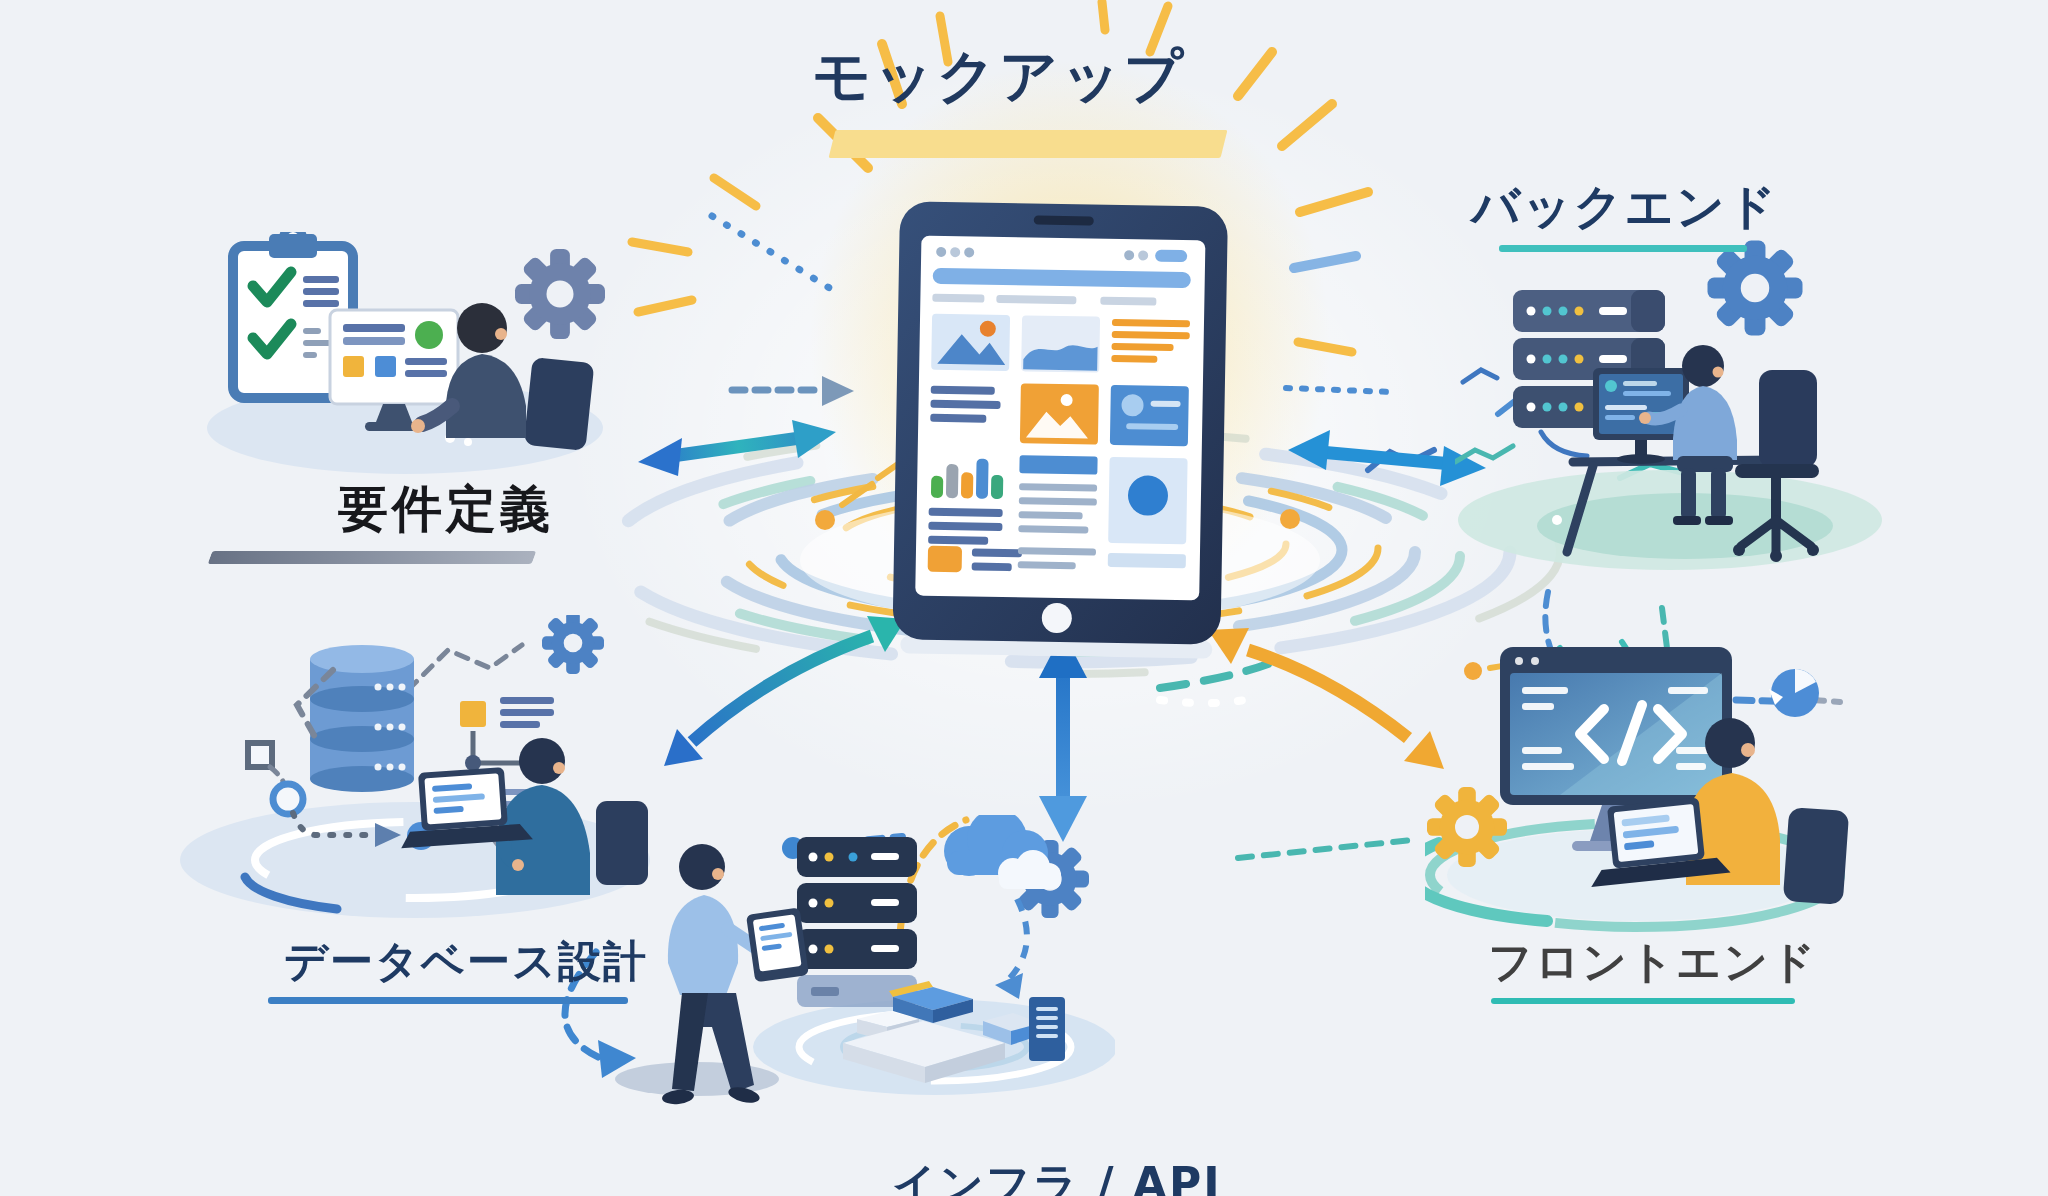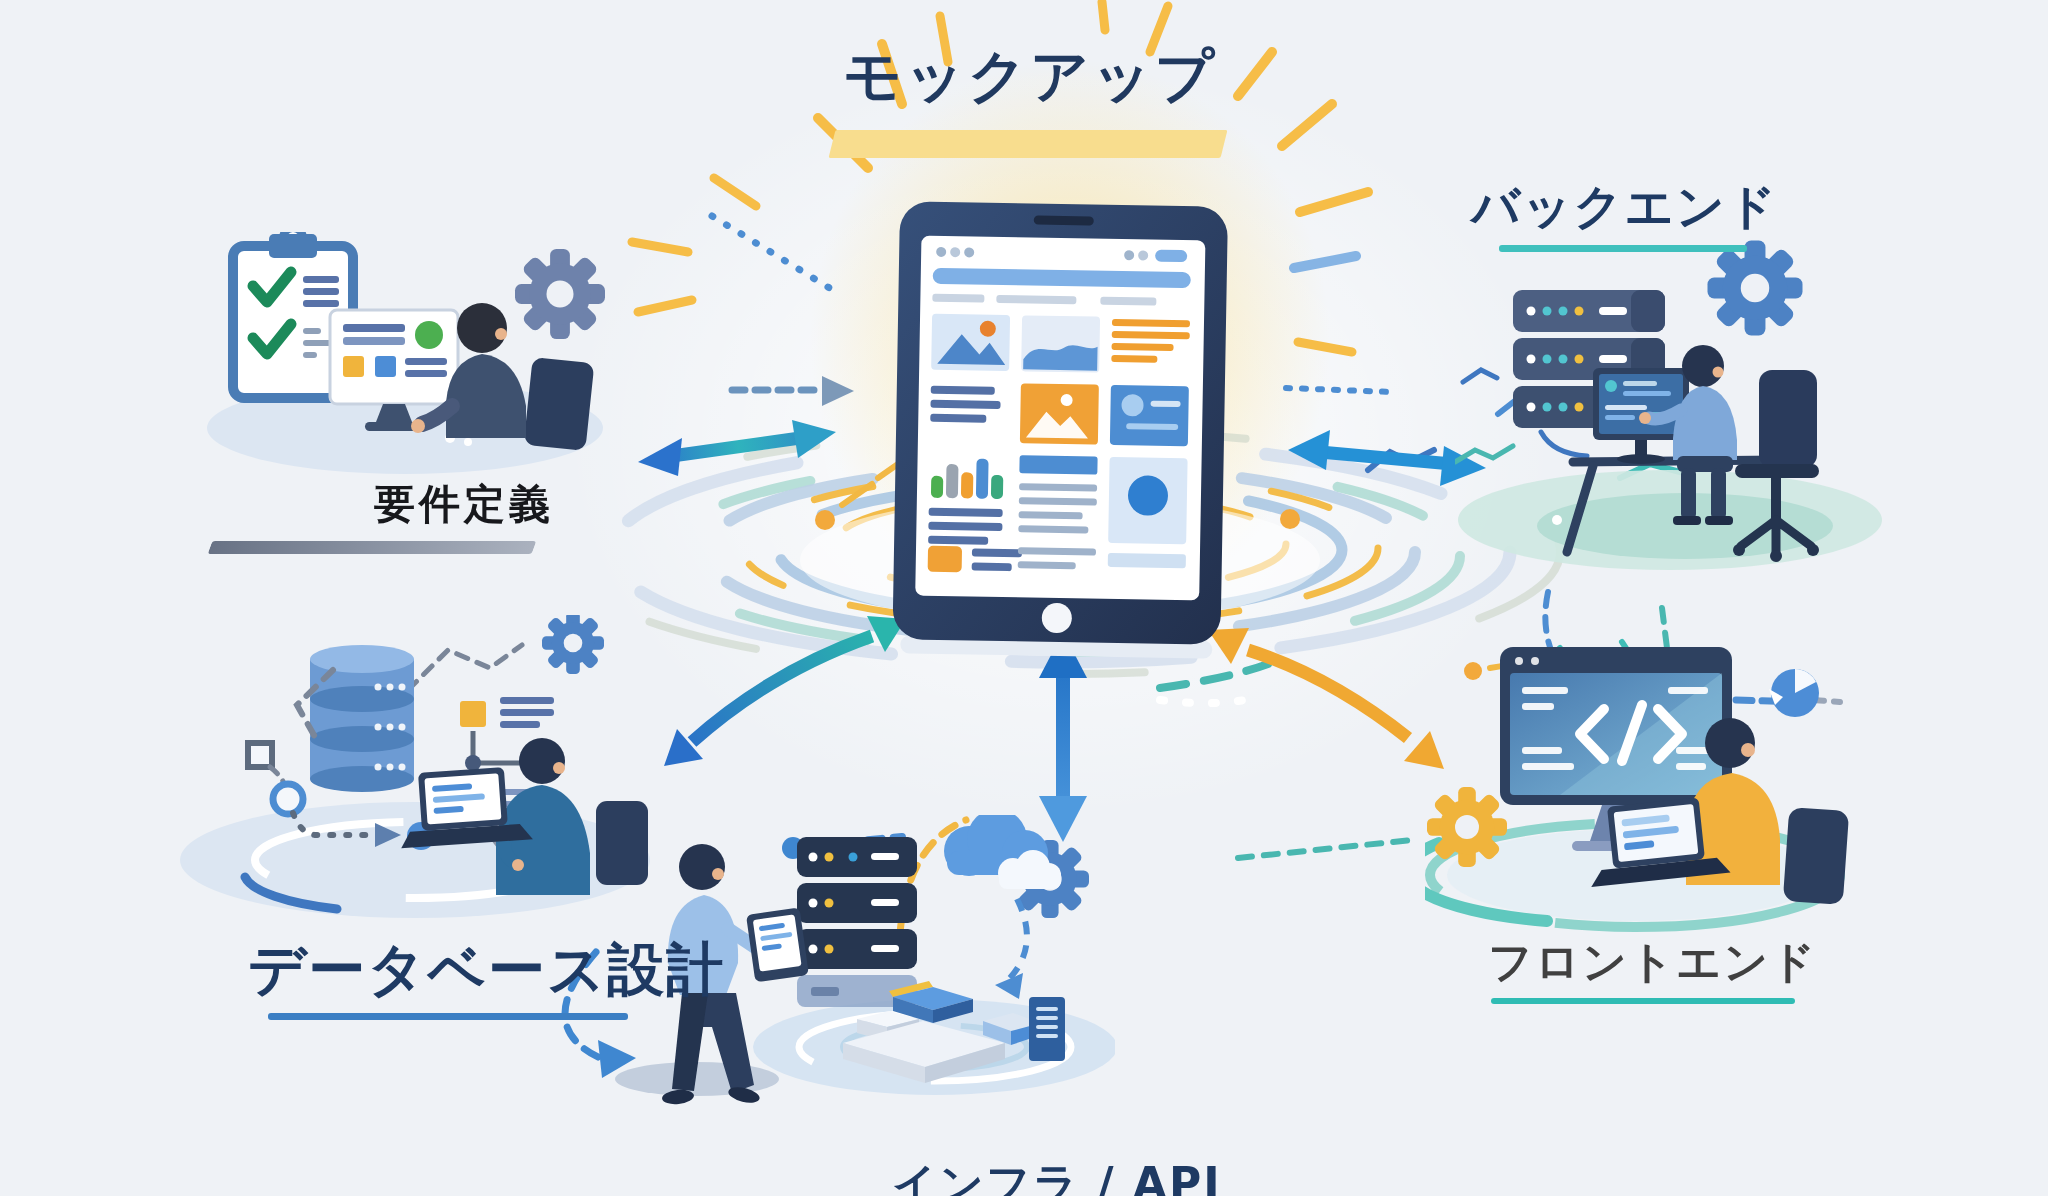--- a/index.html
+++ b/index.html
@@ -13,36 +13,36 @@
   #bg-svg{z-index:1;}
   .glow{position:absolute;border-radius:50%;z-index:0;}
   #glow-center-white{left:560px;top:60px;width:1000px;height:760px;
     background:radial-gradient(closest-side,rgba(255,255,255,.95),rgba(255,255,255,0));}
   #glow-center-yellow{left:810px;top:60px;width:520px;height:560px;
     background:radial-gradient(closest-side,rgba(250,222,138,.75),rgba(250,222,138,0));}
   .label{position:absolute;z-index:4;text-align:right;}
   .label-text{font-weight:800;white-space:nowrap;letter-spacing:2px;line-height:1.1;}
   .underline{border-radius:3px;}
   
-  #title-wrap{position:absolute;left:812px;top:38px;width:436px;height:120px;z-index:4;text-align:center;}
+  #title-wrap{position:absolute;left:812px;top:38px;width:436px;height:120px;z-index:4;text-align:left;}
   #title-highlight{position:absolute;left:20px;top:92px;width:392px;height:28px;transform:skewX(-14deg);border-radius:2px;}
   #title-text{position:relative;font-size:58px;font-weight:800;letter-spacing:3px;white-space:nowrap;}
   
   #lbl-req{left:210px;top:482px;width:344px;}
-  #lbl-req .label-text{font-size:41px;letter-spacing:4px;}
+  #lbl-req .label-text{font-size:50px;letter-spacing:4px;}
   #lbl-req .underline{margin-top:14px;height:13px;width:324px;
     background-image:linear-gradient(90deg,rgba(40,50,70,.35),rgba(255,255,255,.28));
     transform:skewX(-20deg);}
   
   #lbl-be{left:1468px;top:180px;width:310px;}
   #lbl-be .label-text{font-size:48px;}
   #lbl-be .underline{margin:12px auto 0;height:7px;width:248px;}
   
   #lbl-db{left:248px;top:938px;width:400px;}
-  #lbl-db .label-text{font-size:57px;}
+  #lbl-db .label-text{font-size:43px;}
   #lbl-db .underline{margin:12px auto 0;height:7px;width:360px;}
   
   #lbl-if{left:892px;top:1160px;width:310px;}
   #lbl-if .label-text{font-size:44px;}
   #lbl-if .underline{margin:10px auto 0;height:6px;width:256px;}
   
   #lbl-fe{left:1488px;top:938px;width:310px;}
   #lbl-fe .label-text{font-size:44px;}
   #lbl-fe .underline{margin:12px auto 0;height:6px;width:304px;}
 </style>

